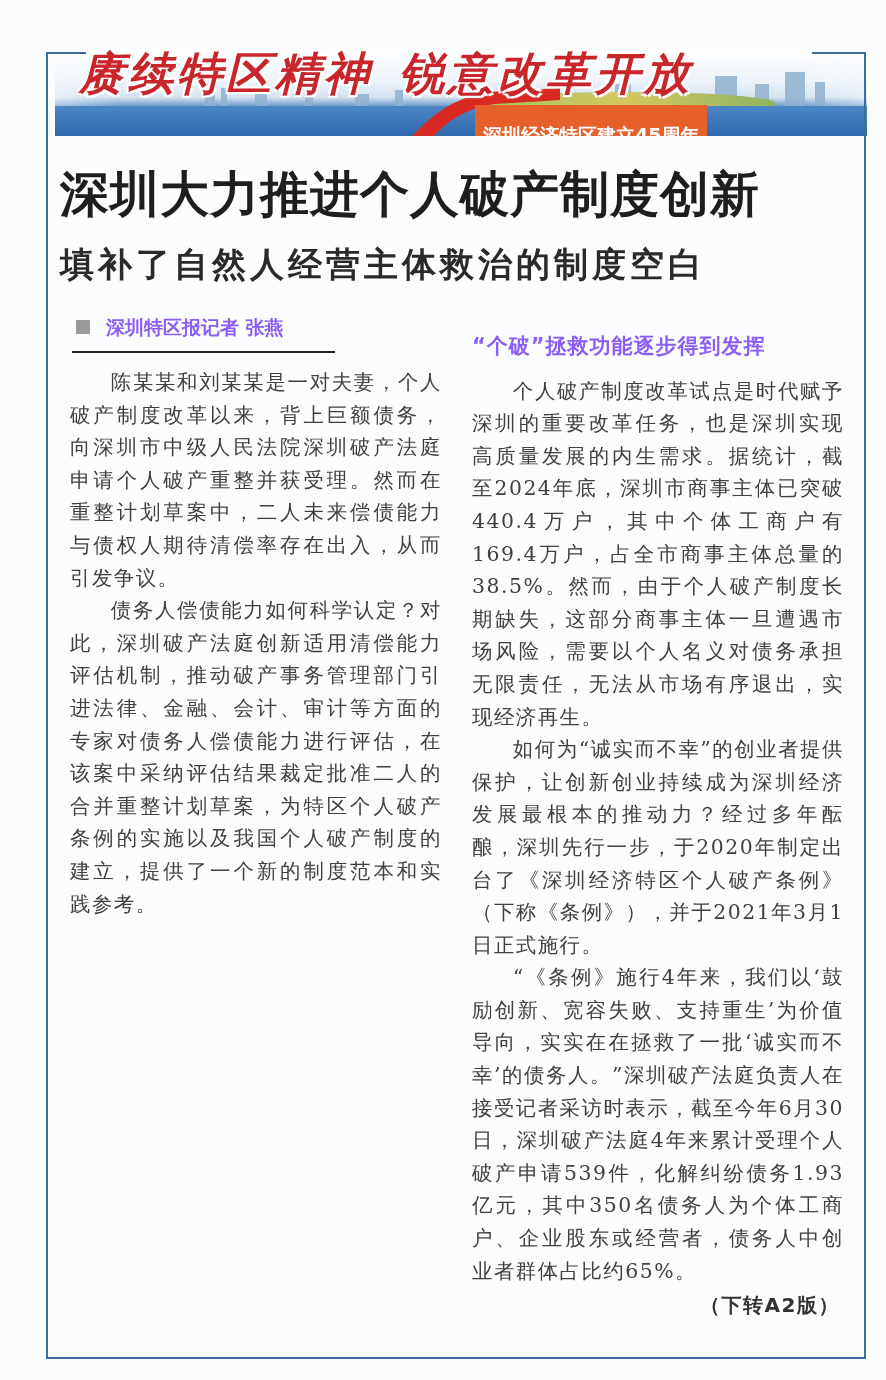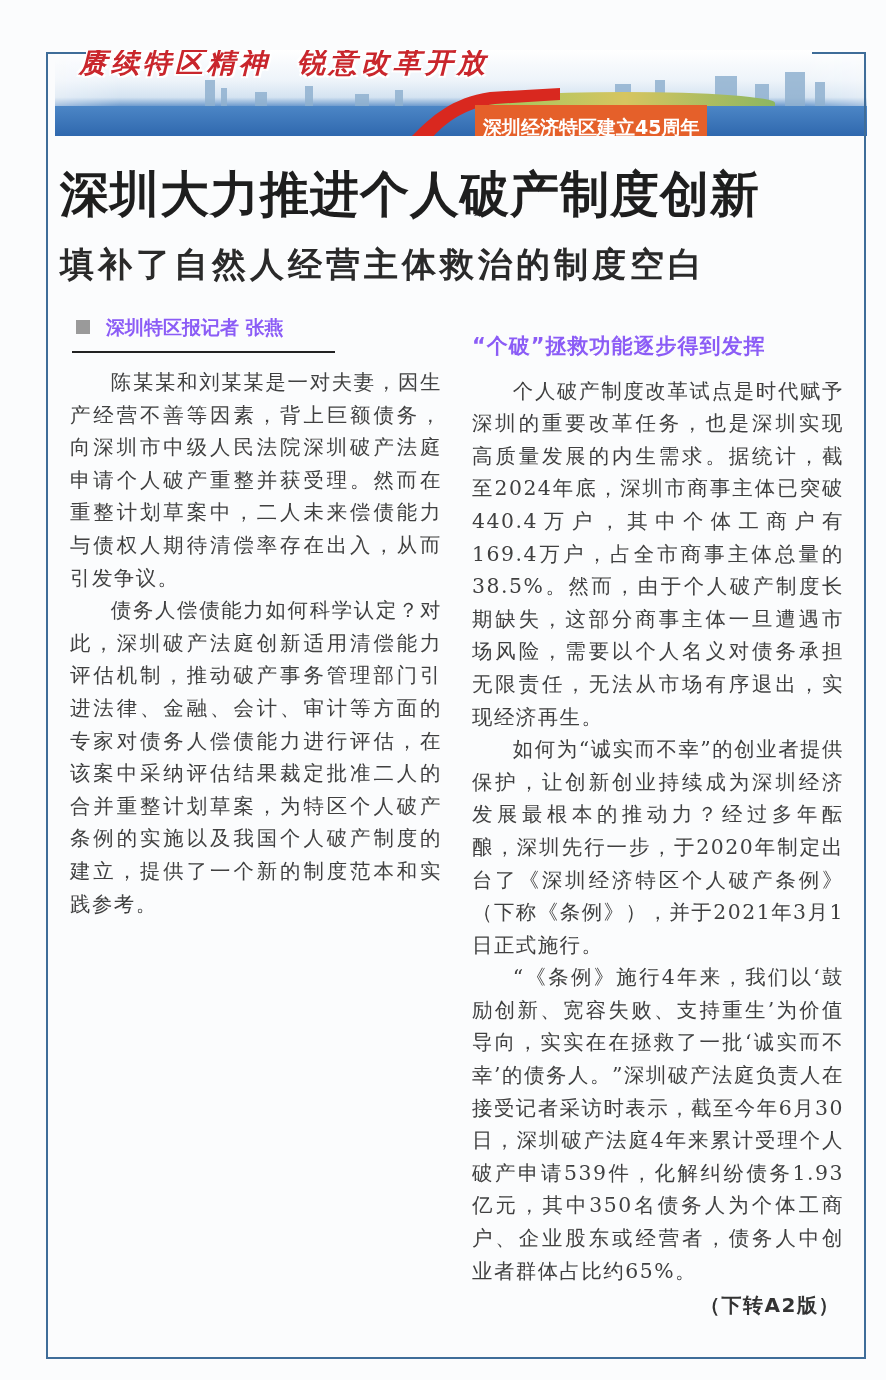--- a/index.html
+++ b/index.html
@@ -42,28 +42,28 @@
   .green-land {
     position: absolute; left: 420px; bottom: 22px; width: 300px; height: 22px;
     background: linear-gradient(90deg, #9cc65e, #d6c560, #8cb661);
     border-radius: 50% 50% 10% 10%;
   }
   .ribbon {
     position: absolute; left: 355px; top: 28px; width: 150px; height: 60px;
   }
   .banner-slogan {
     position: absolute; left: 24px; top: -6px;
-    font-family: "DejaVu Serif", serif; font-size: 28px; font-weight: bold; letter-spacing: 4px;
+    font-family: "DejaVu Serif", serif; font-size: 45px; font-weight: bold; letter-spacing: 4px;
     color: #c9262c; font-style: italic;
     text-shadow: -2px -2px 0 #fff, 2px -2px 0 #fff, -2px 2px 0 #fff, 2px 2px 0 #fff, 0 0 4px #fff;
     white-space: nowrap;
   }
   .banner-slogan .gap { display: inline-block; width: 26px; }
   .anniv-badge {
-    position: absolute; left: 420px; top: 55px; height: 28px; padding: 8px 8px;
+    position: absolute; left: 420px; top: 55px; height: 28px; padding: 16px 8px;
     background: #e5602a; color: #fff;
     font-family: "DejaVu Sans", sans-serif; font-weight: bold; font-size: 19px; line-height: 28px;
     white-space: nowrap;
   }
 
   .headline {
     position: absolute; left: 60px; width: 790px; top: 162px; text-align: left;
     font-family: "DejaVu Sans", sans-serif; font-weight: bold; font-size: 49px; color: #1e1e1e;
     letter-spacing: 1px; white-space: nowrap;
   }
@@ -135,21 +135,21 @@
 
 <div class="headline">深圳大力推进个人破产制度创新</div>
 <div class="subheadline">填补了自然人经营主体救治的制度空白</div>
 
 <div class="byline">
   <span class="square"></span>
   <span>深圳特区报记者 张燕</span>
 </div>
 
 <div class="col col-left">
-  <p>陈某某和刘某某是一对夫妻，因生产经营不善等因素，背上巨额债务，向深圳市中级人民法院深圳破产法庭申请个人破产重整并获受理。然而在重整计划草案中，二人未来偿债能力与债权人期待清偿率存在出入，从而引发争议。</p>
+  <p>陈某某和刘某某是一对夫妻，个人破产制度改革以来，背上巨额债务，向深圳市中级人民法院深圳破产法庭申请个人破产重整并获受理。然而在重整计划草案中，二人未来偿债能力与债权人期待清偿率存在出入，从而引发争议。</p>
   <p>债务人偿债能力如何科学认定？对此，深圳破产法庭创新适用清偿能力评估机制，推动破产事务管理部门引进法律、金融、会计、审计等方面的专家对债务人偿债能力进行评估，在该案中采纳评估结果裁定批准二人的合并重整计划草案，为特区个人破产条例的实施以及我国个人破产制度的建立，提供了一个新的制度范本和实践参考。</p>
 </div>
 
 <div class="col col-right">
   <div class="section-heading">“个破”拯救功能逐步得到发挥</div>
   <p>个人破产制度改革试点是时代赋予深圳的重要改革任务，也是深圳实现高质量发展的内生需求。据统计，截至2024年底，深圳市商事主体已突破440.4万户，其中个体工商户有169.4万户，占全市商事主体总量的38.5%。然而，由于个人破产制度长期缺失，这部分商事主体一旦遭遇市场风险，需要以个人名义对债务承担无限责任，无法从市场有序退出，实现经济再生。</p>
   <p>如何为“诚实而不幸”的创业者提供保护，让创新创业持续成为深圳经济发展最根本的推动力？经过多年酝酿，深圳先行一步，于2020年制定出台了《深圳经济特区个人破产条例》（下称《条例》），并于2021年3月1日正式施行。</p>
   <p>“《条例》施行4年来，我们以‘鼓励创新、宽容失败、支持重生’为价值导向，实实在在拯救了一批‘诚实而不幸’的债务人。”深圳破产法庭负责人在接受记者采访时表示，截至今年6月30日，深圳破产法庭4年来累计受理个人破产申请539件，化解纠纷债务1.93亿元，其中350名债务人为个体工商户、企业股东或经营者，债务人中创业者群体占比约65%。</p>
   <div class="continued">（下转A2版）</div>
 </div>

